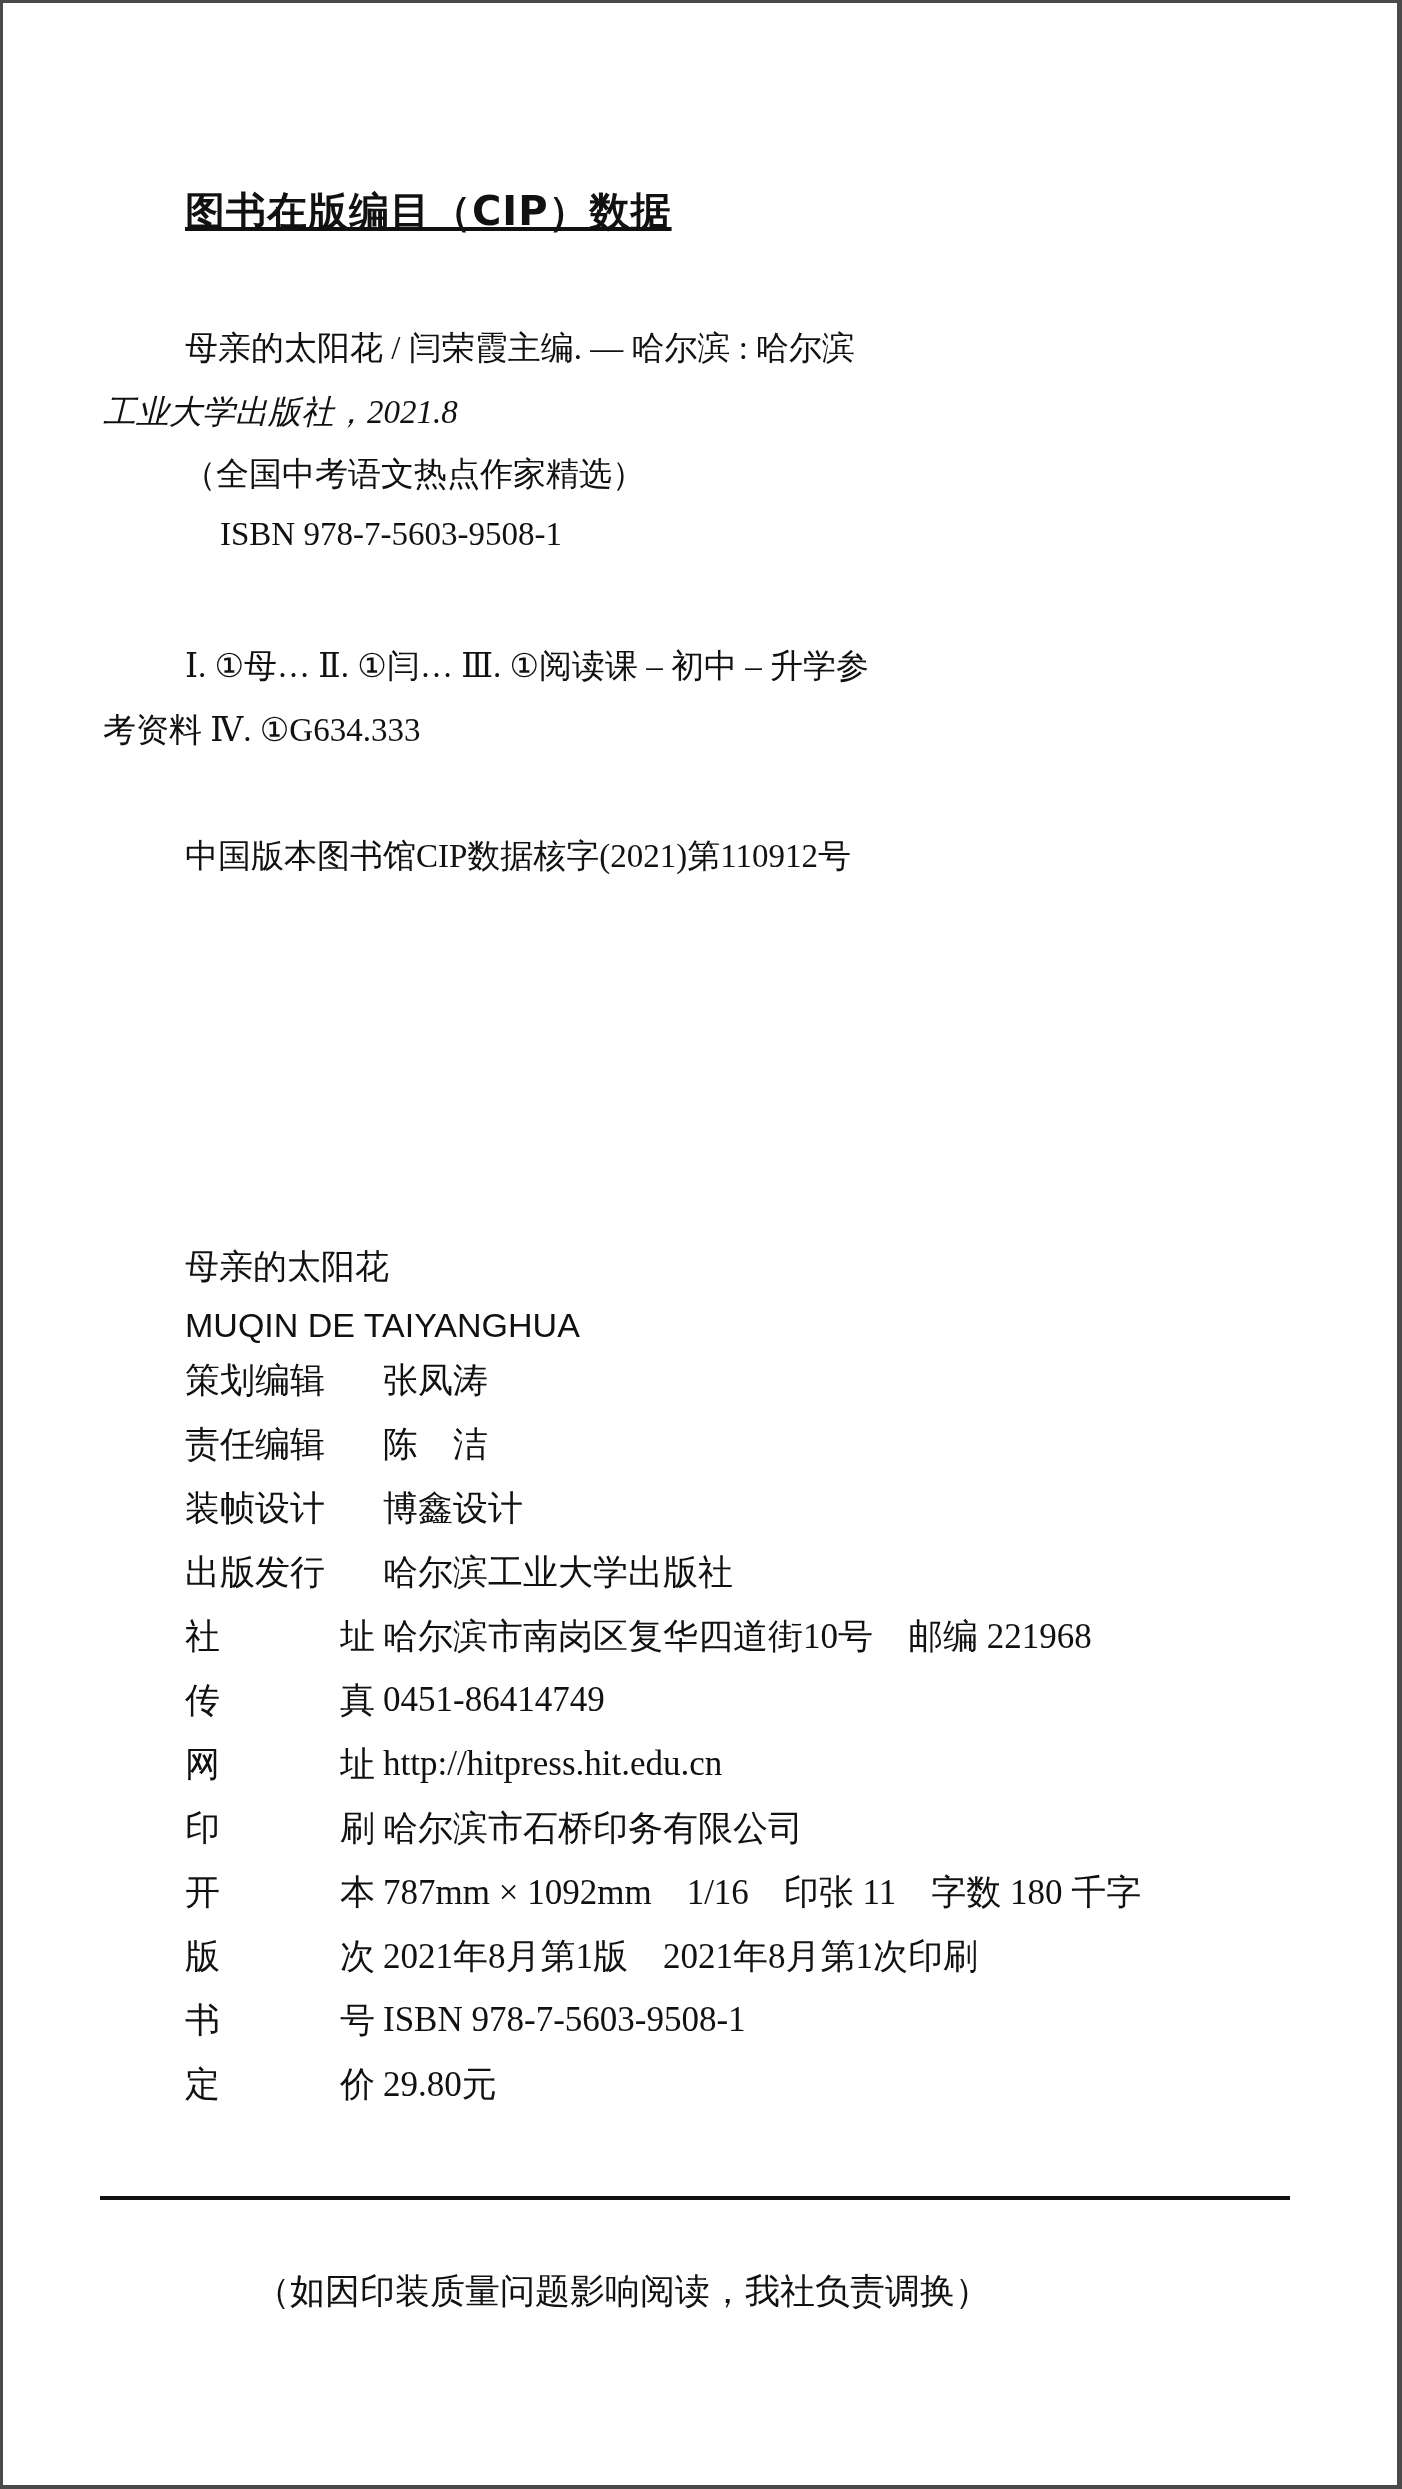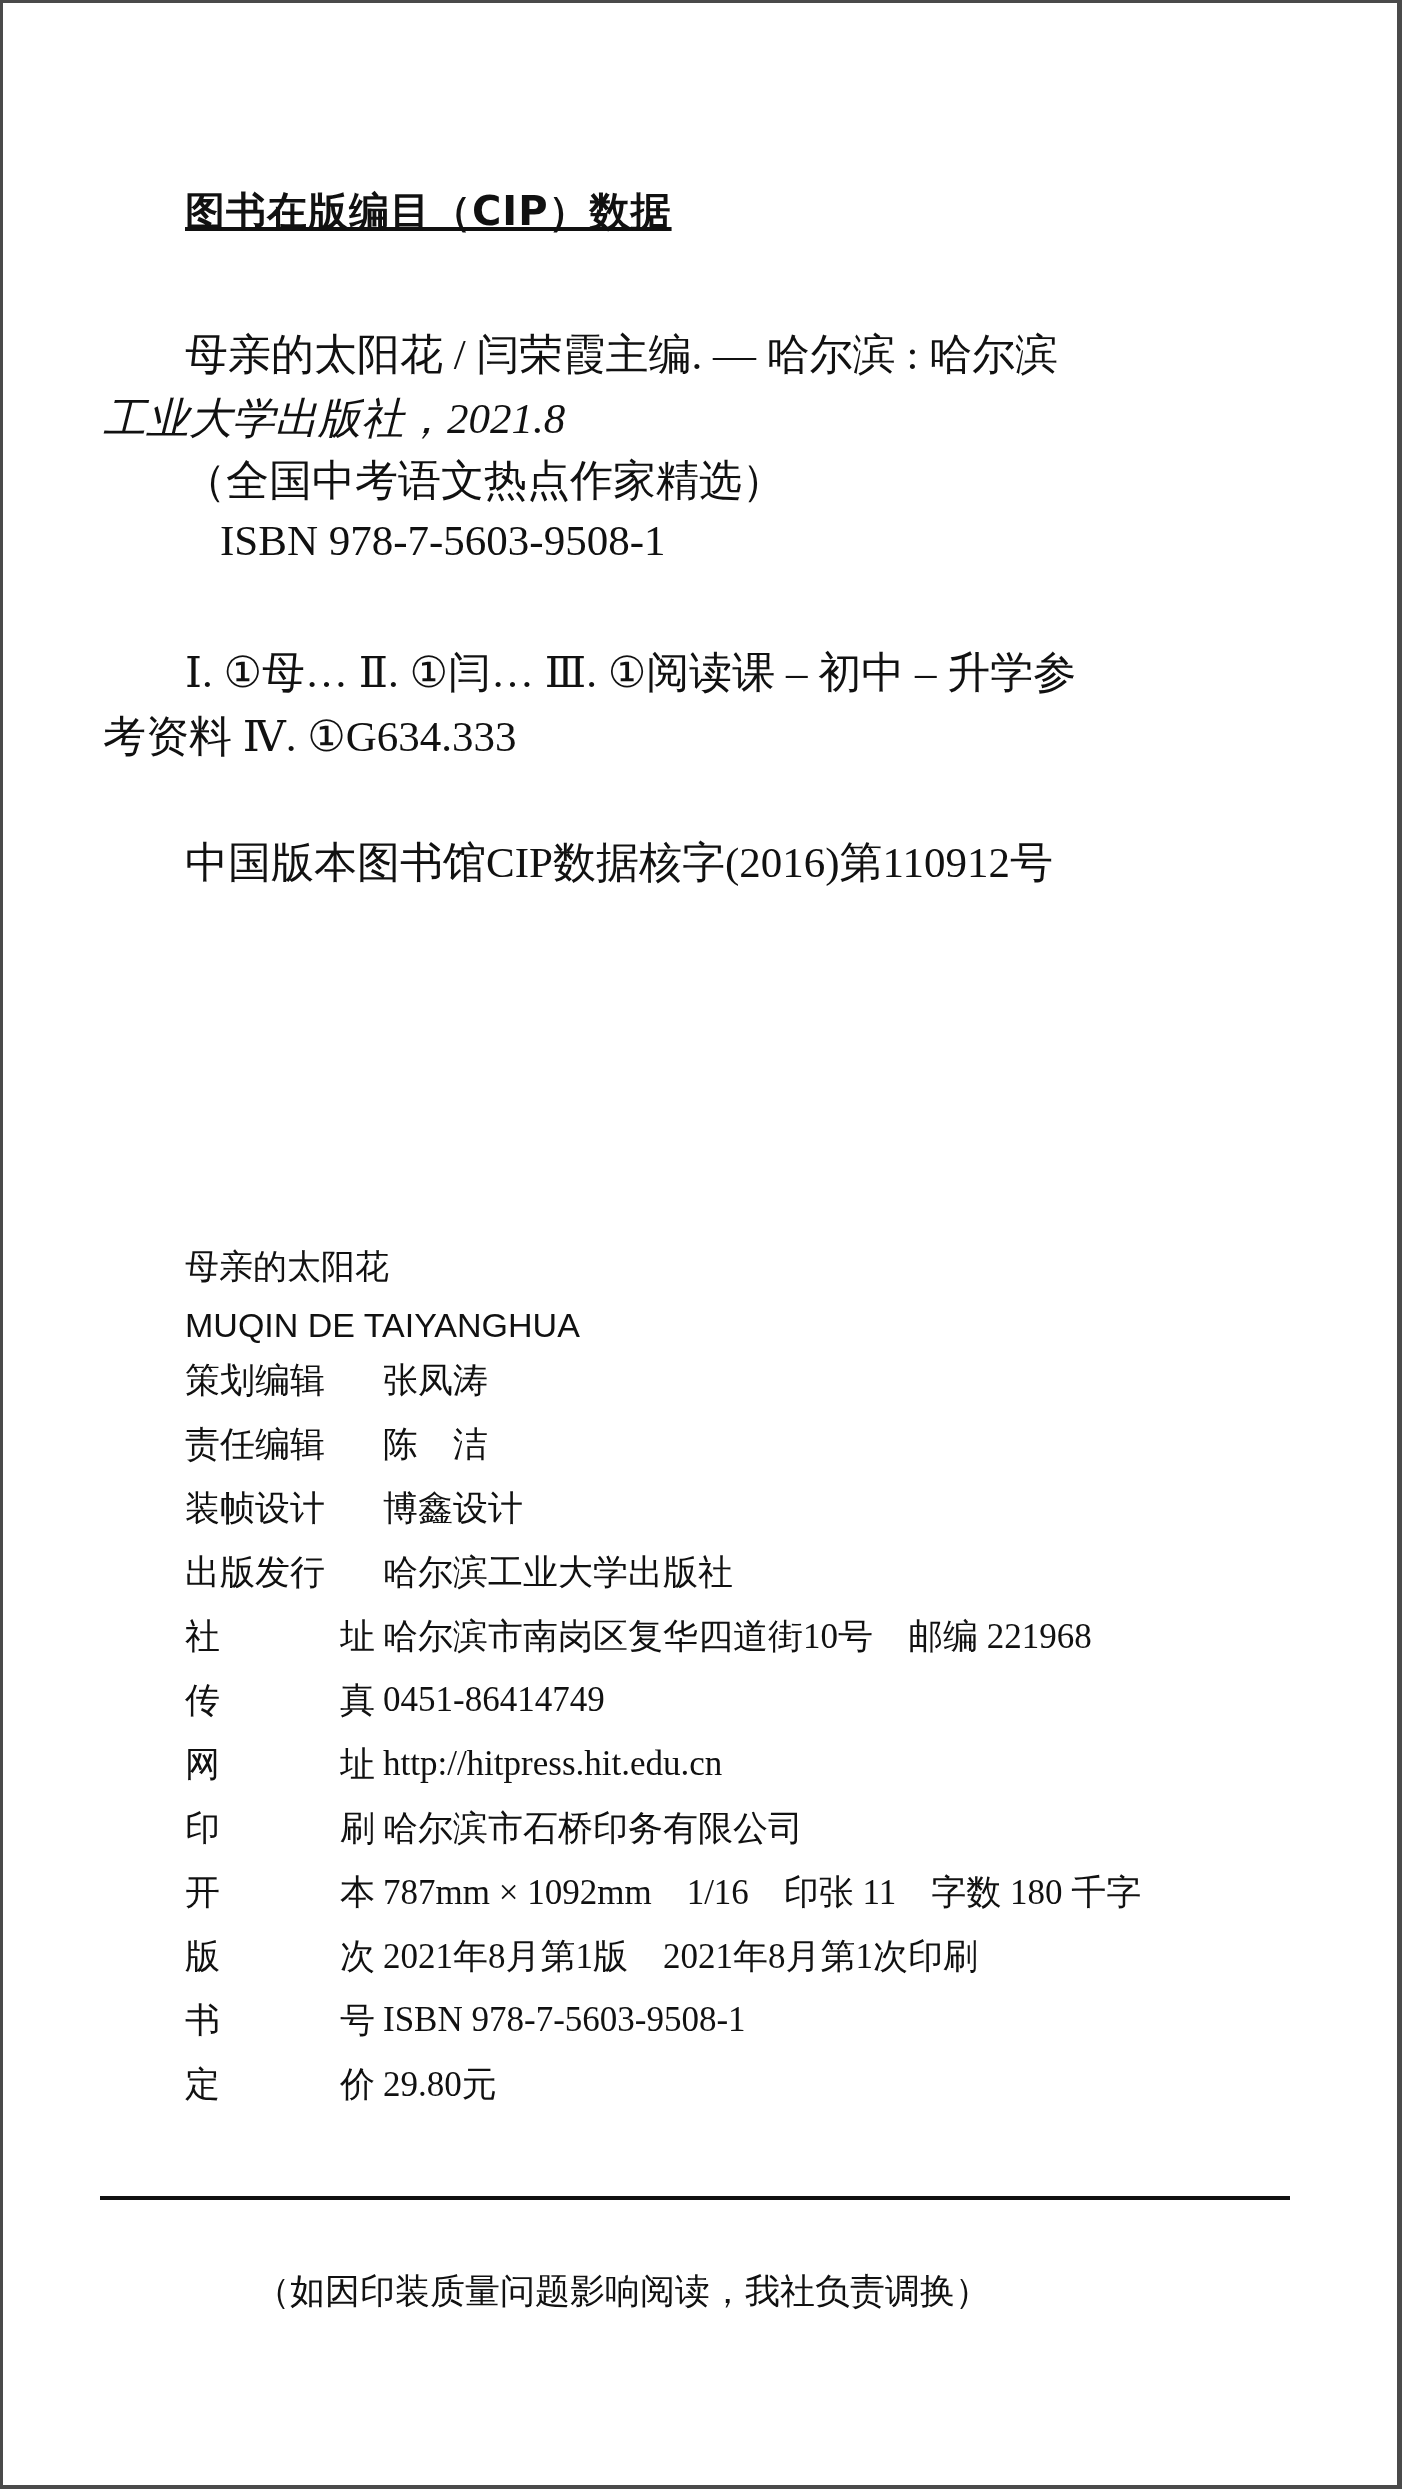--- a/index.html
+++ b/index.html
@@ -3,21 +3,21 @@
 <meta charset="utf-8">
 <style>
   html, body { margin: 0; padding: 0; background: #ffffff; }
   body { width: 1402px; height: 2489px; position: relative; overflow: hidden;
          font-family: "DejaVu Sans", "Liberation Sans", sans-serif; color: #111; }
   .frame { position: absolute; left: 0; top: 0; width: 1402px; height: 2489px;
            box-sizing: border-box; border: 3px solid #4a4a4a; border-right-width: 5px; border-bottom-width: 4px; }
   .abs { position: absolute; white-space: nowrap; }
   .title { left: 185px; top: 184px; font-size: 40px; font-weight: bold; letter-spacing: 1px; text-decoration: underline; }
   .serif { font-family: "Liberation Serif", "DejaVu Serif", serif; }
-  .cip { font-size: 43px; }
+  .cip { font-size: 33px; }
   .l1 { left: 185px; top: 326px; }
   .l2 { left: 103px; top: 390px; font-style: italic; }
   .l3 { left: 183px; top: 452px; }
   .l4 { left: 220px; top: 516px; }
   .c1 { left: 185px; top: 644px; }
   .c2 { left: 103px; top: 708px; }
   .cipno { left: 185px; top: 834px; }
   .bt { left: 185px; top: 1244px; font-size: 34px; }
   .py { left: 185px; top: 1306px; font-size: 34px; font-family: "Liberation Sans", sans-serif; }
   .table { position: absolute; left: 185px; top: 1348px; }
@@ -36,21 +36,21 @@
 <div class="abs title">图书在版编目（CIP）数据</div>
 
 <div class="abs cip serif l1">母亲的太阳花 / 闫荣霞主编. — 哈尔滨 : 哈尔滨</div>
 <div class="abs cip serif l2">工业大学出版社，2021.8</div>
 <div class="abs cip serif l3">（全国中考语文热点作家精选）</div>
 <div class="abs cip serif l4">ISBN 978-7-5603-9508-1</div>
 
 <div class="abs cip serif c1">Ⅰ. ①母…  Ⅱ. ①闫…  Ⅲ. ①阅读课 – 初中 – 升学参</div>
 <div class="abs cip serif c2">考资料 Ⅳ. ①G634.333</div>
 
-<div class="abs cip serif cipno">中国版本图书馆CIP数据核字(2016)第110912号</div>
+<div class="abs cip serif cipno">中国版本图书馆CIP数据核字(2021)第110912号</div>
 
 <div class="abs bt">母亲的太阳花</div>
 <div class="abs py">MUQIN DE TAIYANGHUA</div>
 
 <div class="table serif">
   <div class="row">
     <div class="lbl">
         <span>策划编辑</span>
       </div>
     <div class="val">张凤涛</div>

